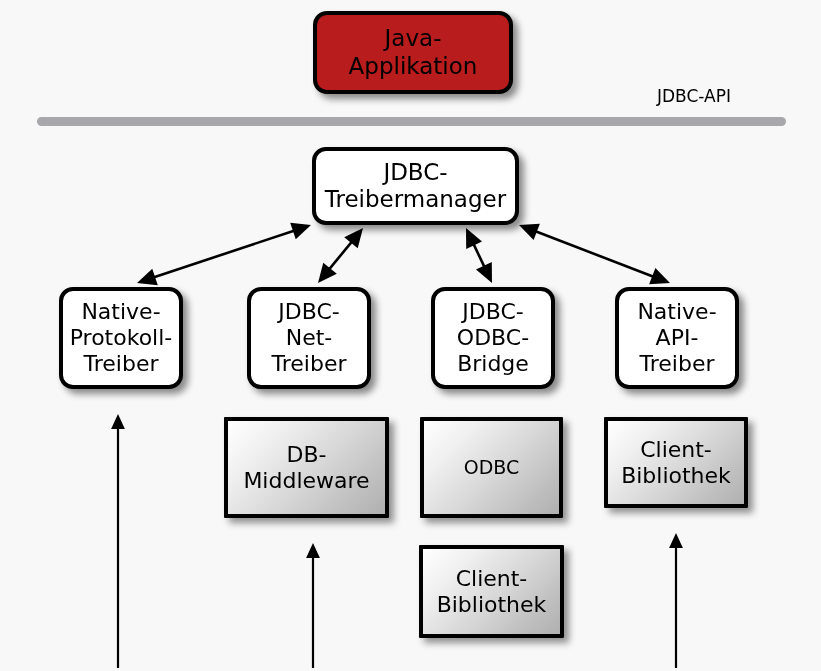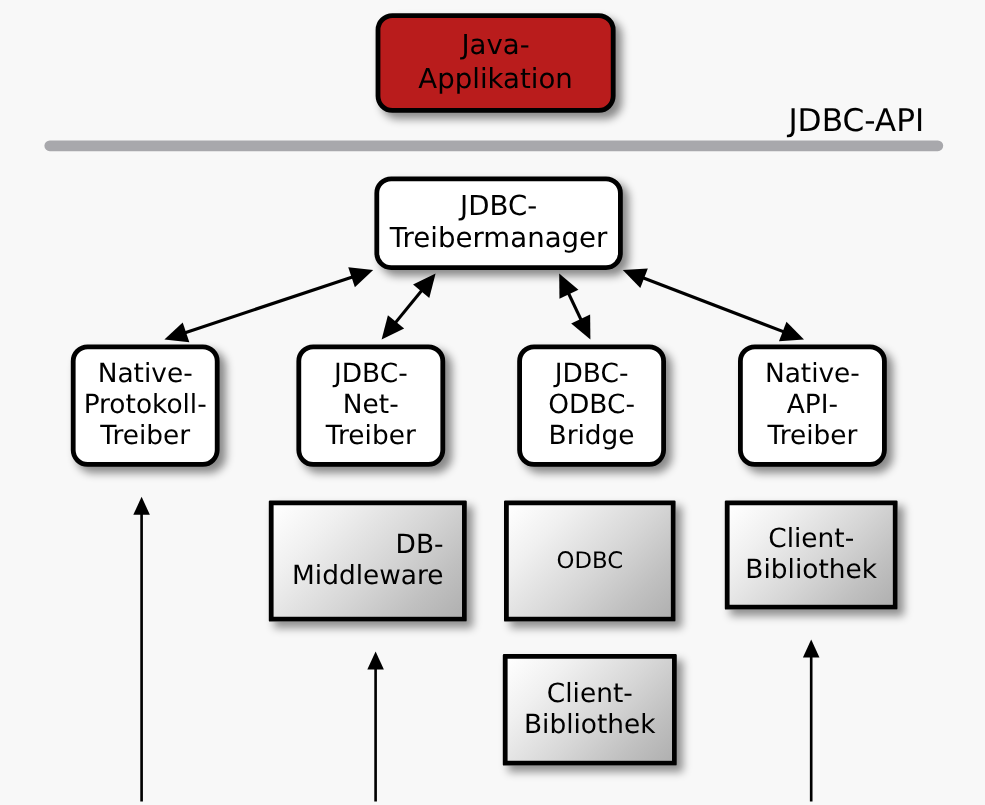--- a/index.html
+++ b/index.html
@@ -71,21 +71,21 @@
     z-index: 3;
     pointer-events: none;
   }
 </style>
 </head>
 <body style="background: rgb(248, 248, 248);">
 
 <div id="stage">
 
   <div id="api-line" style="left: 37px; top: 117px; width: 749px; height: 9px; background: rgb(168, 168, 172);"></div>
-  <div id="api-label" style="left: 657px; top: 86px; font-size: 26px;">JDBC-API</div>
+  <div id="api-label" style="left: 657px; top: 86px; font-size: 17px;">JDBC-API</div>
 
   <svg id="edges" viewBox="0 0 821 671" xmlns="http://www.w3.org/2000/svg">
       <g>
         <line x1="296.219514216373" y1="229.92682859454234" x2="151.780485783627" y2="278.0731714054577" stroke="#000" stroke-width="2.6"></line>
         <polygon points="137,283 152.2611519879726,268.7001804207186 157.78881333794692,285.28316447064157" fill="#000"></polygon>
         <polygon points="311,225 295.7388480120274,239.2998195792814 290.2111866620531,222.71683552935843" fill="#000"></polygon>
       </g>
       <g>
         <line x1="353.13415522779184" y1="240.05825472158773" x2="327.86584477220816" y2="270.94174527841227" stroke="#000" stroke-width="2.6"></line>
         <polygon points="318,283 323.26713121985097,262.7603130282884 336.795904809925,273.82930960198536" fill="#000"></polygon>
@@ -124,20 +124,20 @@
 Treiber</span></div>
     <div class="node rounded" style="left: 247px; top: 287px; width: 124px; height: 102px; font-size: 22px; background: rgb(255, 255, 255); border-color: rgb(0, 0, 0);"><span class="label">JDBC-
 Net-
 Treiber</span></div>
     <div class="node rounded" style="left: 431px; top: 287px; width: 124px; height: 102px; font-size: 22px; background: rgb(255, 255, 255); border-color: rgb(0, 0, 0);"><span class="label">JDBC-
 ODBC-
 Bridge</span></div>
     <div class="node rounded" style="left: 615px; top: 287px; width: 124px; height: 102px; font-size: 22px; background: rgb(255, 255, 255); border-color: rgb(0, 0, 0);"><span class="label">Native-
 API-
 Treiber</span></div>
-    <div class="node gradient" style="left: 224px; top: 417px; width: 165px; height: 101px; font-size: 22px; background: linear-gradient(135deg, rgb(255, 255, 255) 0%, rgb(240, 240, 240) 24%, rgb(214, 214, 214) 56%, rgb(192, 192, 192) 80%, rgb(176, 176, 176) 100%); border-color: rgb(0, 0, 0); text-align: right;"><span class="label">DB-
+    <div class="node gradient" style="left: 224px; top: 417px; width: 165px; height: 101px; font-size: 22px; background: linear-gradient(135deg, rgb(255, 255, 255) 0%, rgb(240, 240, 240) 24%, rgb(214, 214, 214) 56%, rgb(192, 192, 192) 80%, rgb(176, 176, 176) 100%); border-color: rgb(0, 0, 0);"><span class="label">DB-
 Middleware</span></div>
     <div class="node gradient" style="left: 420px; top: 417px; width: 143px; height: 101px; font-size: 19px; background: linear-gradient(135deg, rgb(255, 255, 255) 0%, rgb(240, 240, 240) 24%, rgb(214, 214, 214) 56%, rgb(192, 192, 192) 80%, rgb(176, 176, 176) 100%); border-color: rgb(0, 0, 0);"><span class="label">ODBC</span></div>
     <div class="node gradient" style="left: 604px; top: 417px; width: 144px; height: 91px; font-size: 22px; background: linear-gradient(135deg, rgb(255, 255, 255) 0%, rgb(240, 240, 240) 24%, rgb(214, 214, 214) 56%, rgb(192, 192, 192) 80%, rgb(176, 176, 176) 100%); border-color: rgb(0, 0, 0);"><span class="label">Client-
 Bibliothek</span></div>
     <div class="node gradient" style="left: 419px; top: 545px; width: 145px; height: 93px; font-size: 22px; background: linear-gradient(135deg, rgb(255, 255, 255) 0%, rgb(240, 240, 240) 24%, rgb(214, 214, 214) 56%, rgb(192, 192, 192) 80%, rgb(176, 176, 176) 100%); border-color: rgb(0, 0, 0);"><span class="label">Client-
 Bibliothek</span></div>
   </div>
 
 </body></html>

